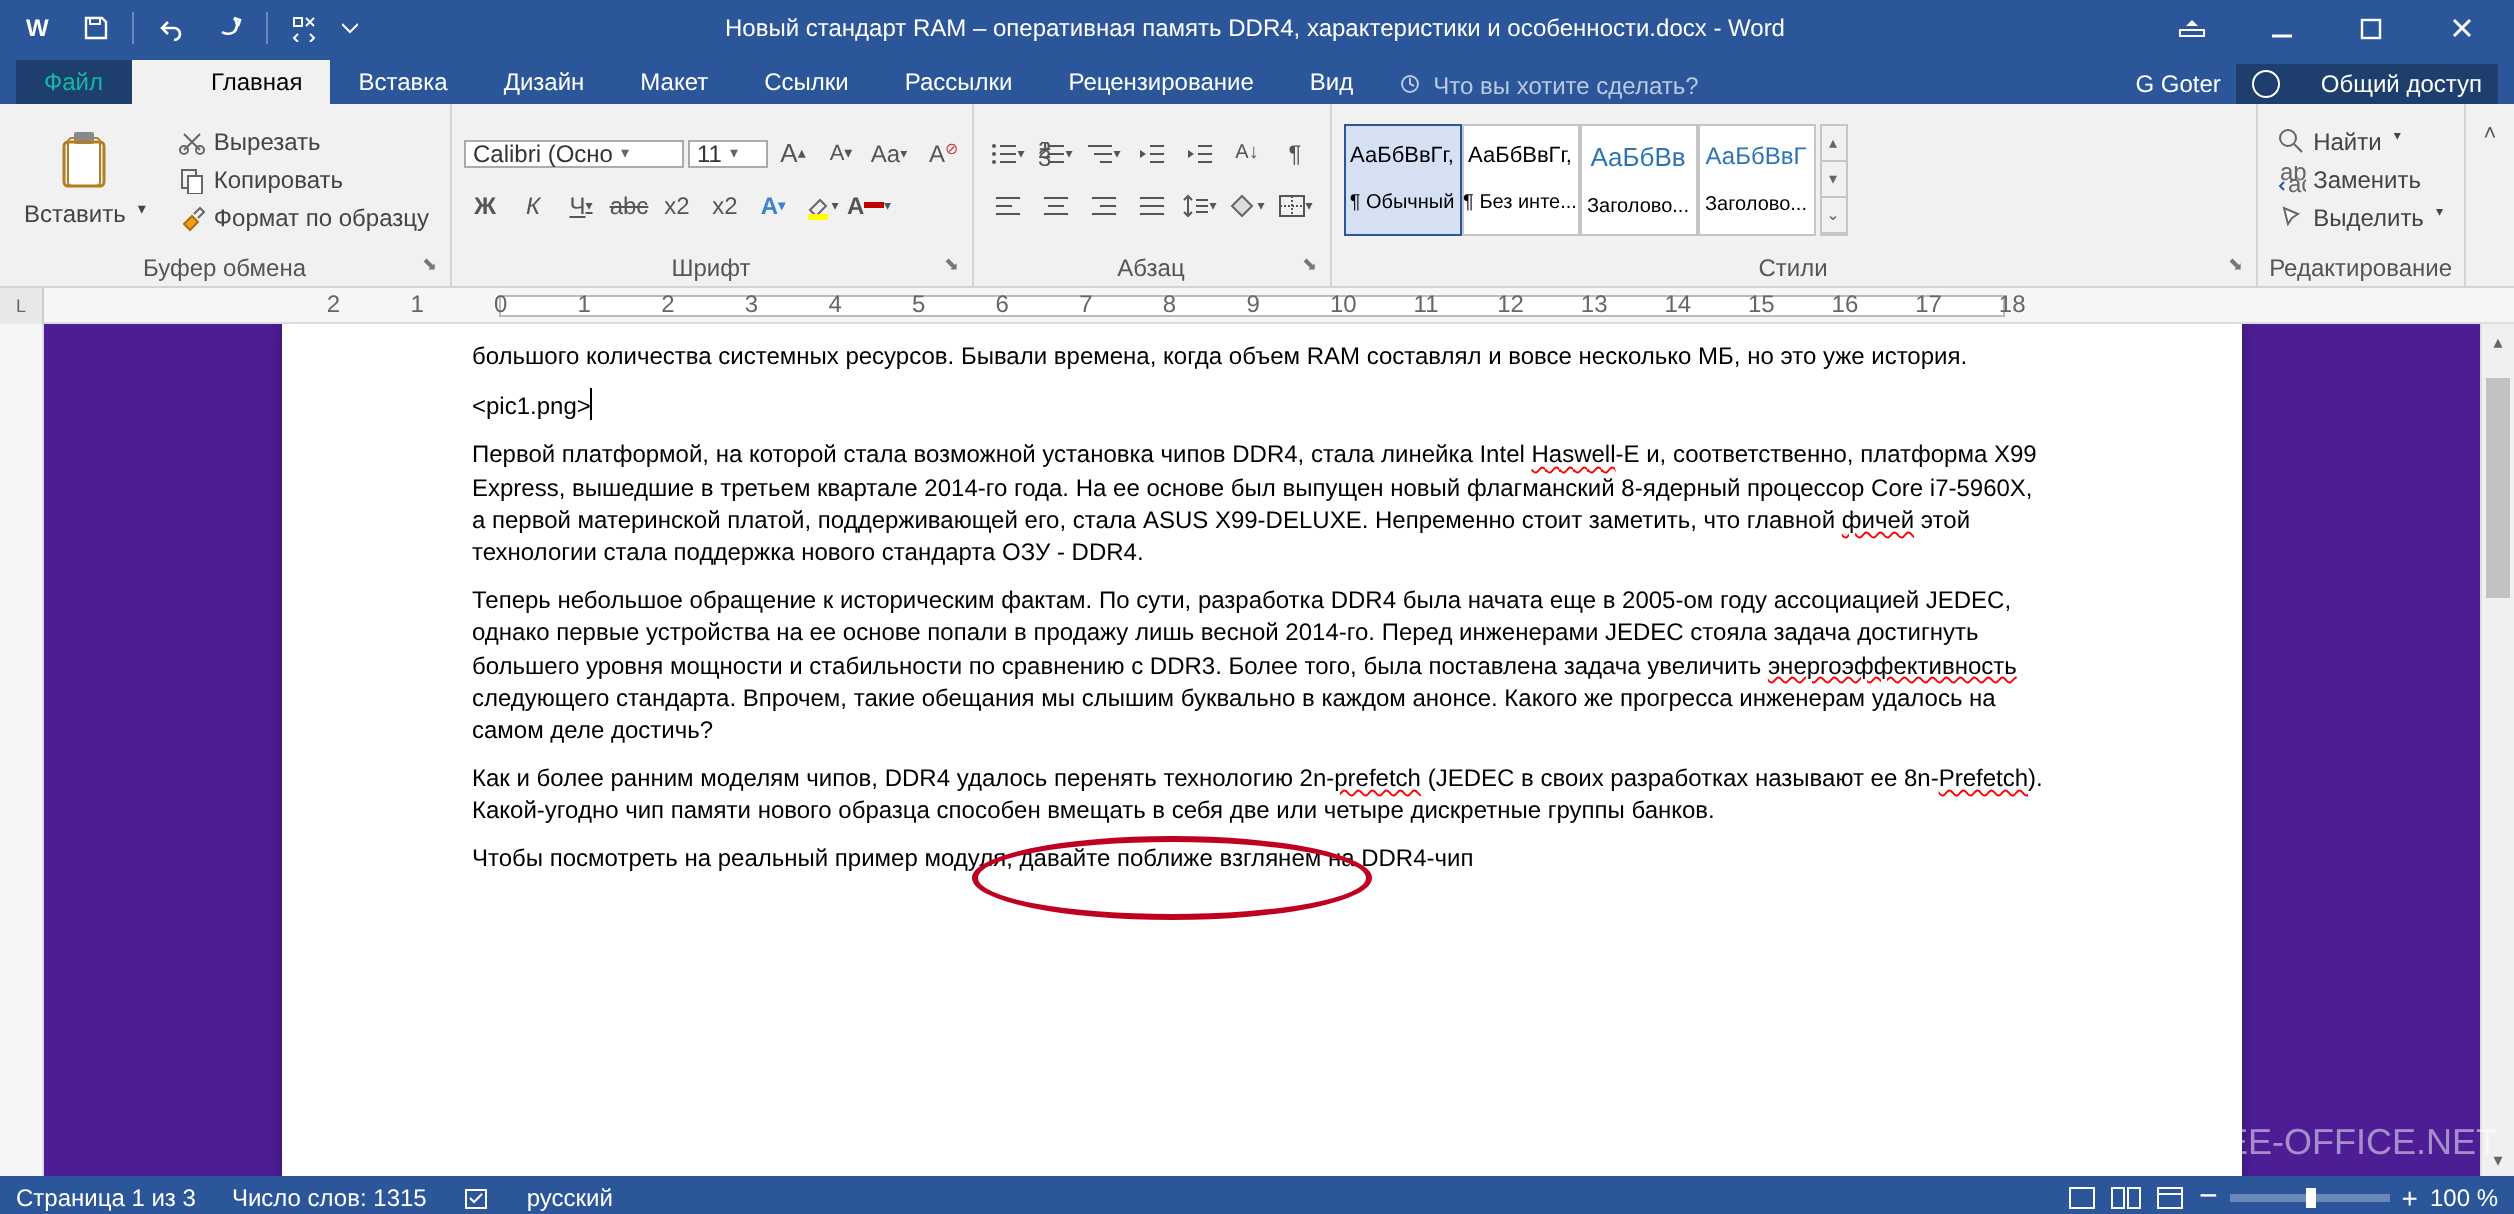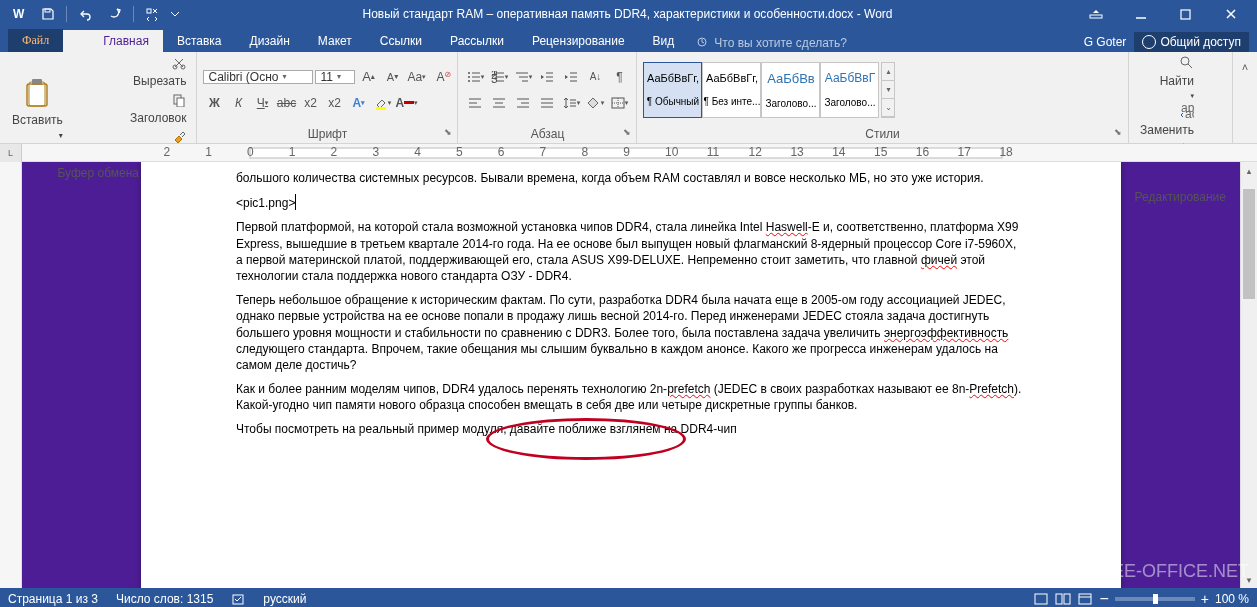--- a/index.html
+++ b/index.html
@@ -6,33 +6,33 @@
 body{width:1257px;height:607px;background:#fff;overflow:hidden;position:relative;}
 .titlebar{height:28px;background:#2b579a;color:#fff;display:flex;align-items:center;padding:0 4px;}
 .titlebar .qat{display:flex;gap:2px;align-items:center;}
 .titlebar .qat .btn{width:28px;height:24px;display:flex;align-items:center;justify-content:center;cursor:pointer;}
 .titlebar .qat .sep{width:1px;height:16px;background:rgba(255,255,255,.3);margin:0 2px;}
 .titlebar .title{flex:1;text-align:center;font-size:12px;}
 .titlebar .winctrl{display:flex;}
 .titlebar .winctrl .btn{width:45px;height:28px;display:flex;align-items:center;justify-content:center;cursor:pointer;}
 .tabs{height:24px;background:#2b579a;display:flex;align-items:flex-end;padding-left:8px;}
 .tabs .tab{padding:4px 14px;color:#fff;cursor:pointer;font-size:12px;}
-.tabs .tab.active{background:#f1f1f1;color:#4c1d95;padding-left:40px;}
-.tabs .filetab{background:#1e3e6e;color:#fdba74;padding:4px 14px;font-family:Liberation Serif, serif;}
+.tabs .tab.active{background:#f1f1f1;color:#000000;padding-left:40px;}
+.tabs .filetab{background:#1e3e6e;color:#14b8a6;padding:4px 14px;}
 .tabs .spacer{flex:1}
 .tabs .right{display:flex;align-items:center;gap:8px;padding-right:8px;color:#fff;}
 .tabs .tellme{display:flex;align-items:center;gap:4px;color:#b8c9e0;padding:2px 8px;}
 .ribbon{height:92px;background:#f1f1f1;border-bottom:1px solid #d4d4d4;display:flex;}
 .group{border-right:1px solid #d4d4d4;padding:2px 6px 0 6px;display:flex;flex-direction:column;}
 .group .body{flex:1;display:flex;align-items:center;gap:2px;}
 .group .label{text-align:center;font-size:10.5px;color:#555;padding:2px 0;position:relative;}
 .group .label .dlg{position:absolute;right:0;top:2px;font-size:9px;color:#777;cursor:pointer;}
 .col{display:flex;flex-direction:column;gap:1px;}
 .row{display:flex;align-items:center;gap:2px;}
-.rbtn{padding:2px 4px;display:flex;align-items:flex-end;gap:4px;cursor:pointer;font-size:11.5px;color:#444;flex-direction:column;}
+.rbtn{padding:2px 4px;display:flex;align-items:flex-start;gap:4px;cursor:pointer;font-size:11.5px;color:#444;}
 .ibtn{width:22px;height:22px;display:flex;align-items:center;justify-content:center;cursor:pointer;color:#555;}
 .fontbox{border:1px solid #ababab;background:#fff;height:14px;padding:0 4px;display:flex;align-items:center;font-size:11px;color:#333;}
 .fontbox .dd{margin-left:4px;color:#666;font-size:8px;}
 .stylebox{border:1px solid #c6c6c6;background:#fff;width:59px;height:56px;display:flex;flex-direction:column;align-items:center;justify-content:center;cursor:pointer;font-size:10px;text-align:center;}
 .stylebox .prev{font-size:12px;margin-bottom:12px;}
 .stylebox.sel{border:1px solid #2b579a;background:#d5e1f2;}
 .stylescroll{width:14px;height:56px;border:1px solid #c6c6c6;display:flex;flex-direction:column;}
 .stylescroll div{flex:1;display:flex;align-items:center;justify-content:center;font-size:8px;color:#666;cursor:pointer;border-bottom:1px solid #c6c6c6;}
 .ruler-h{height:18px;background:#f6f6f6;border-bottom:1px solid #ddd;position:relative;font-size:9px;color:#666;}
 .ruler-h .corner{position:absolute;left:0;top:0;width:22px;height:18px;background:#e8e8e8;border-right:1px solid #ccc;display:flex;align-items:center;justify-content:center;font-size:9px;}
@@ -137,21 +137,21 @@
   <div class="tellme">
     <svg width="14" height="14">
         <circle cx="6" cy="6" r="4" fill="none" stroke="#b8c9e0"></circle>
         <path d="M6 3v3l2 1" stroke="#b8c9e0" fill="none"></path>
       </svg>
     <span>Что вы хотите сделать?</span>
   </div>
   <div class="spacer"></div>
   <div class="right">
     <span>G Goter</span>
-    <div style="display:flex;align-items:center;gap:4px;background:#1e3e6e;padding:3px 8px;">
+    <div style="display:flex;align-items:center;gap:20px;background:#1e3e6e;padding:3px 8px;">
       <span class="shareicon"></span>
       <span>Общий доступ</span>
     </div>
   </div>
 </div>
 
 <div class="ribbon">
   <div class="group">
     <div class="body">
       <div class="col" style="align-items:center;padding:2px 6px 0 2px;">
@@ -172,21 +172,21 @@
               <circle cx="3" cy="11" r="2" fill="none" stroke="#666"></circle>
               <circle cx="11" cy="11" r="2" fill="none" stroke="#666"></circle>
             </svg>
             <span>Вырезать</span>
           </div>
         <div class="rbtn">
             <svg width="14" height="14">
               <rect x="2" y="2" width="7" height="9" fill="none" stroke="#666"></rect>
               <rect x="5" y="5" width="7" height="9" fill="#fff" stroke="#666"></rect>
             </svg>
-            <span>Заголовок</span>
+            <span>Копировать</span>
           </div>
         <div class="rbtn">
             <svg width="14" height="14">
               <path d="M3 10l4-4 3 3-4 4z" fill="#e8a020" stroke="#b07000"></path>
               <path d="M8 5l3-3 2 2-3 3" fill="none" stroke="#666"></path>
             </svg>
             <span>Формат по образцу</span>
           </div>
       </div>
     </div>

